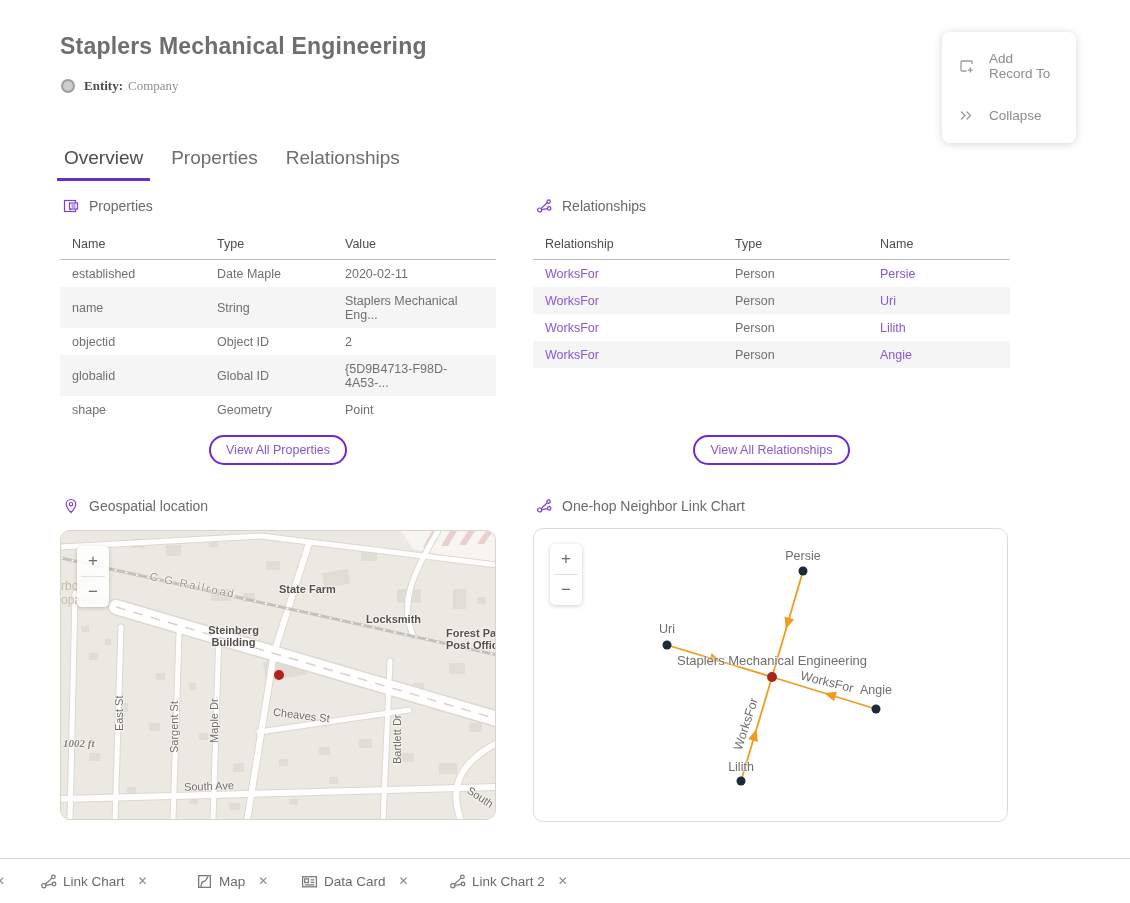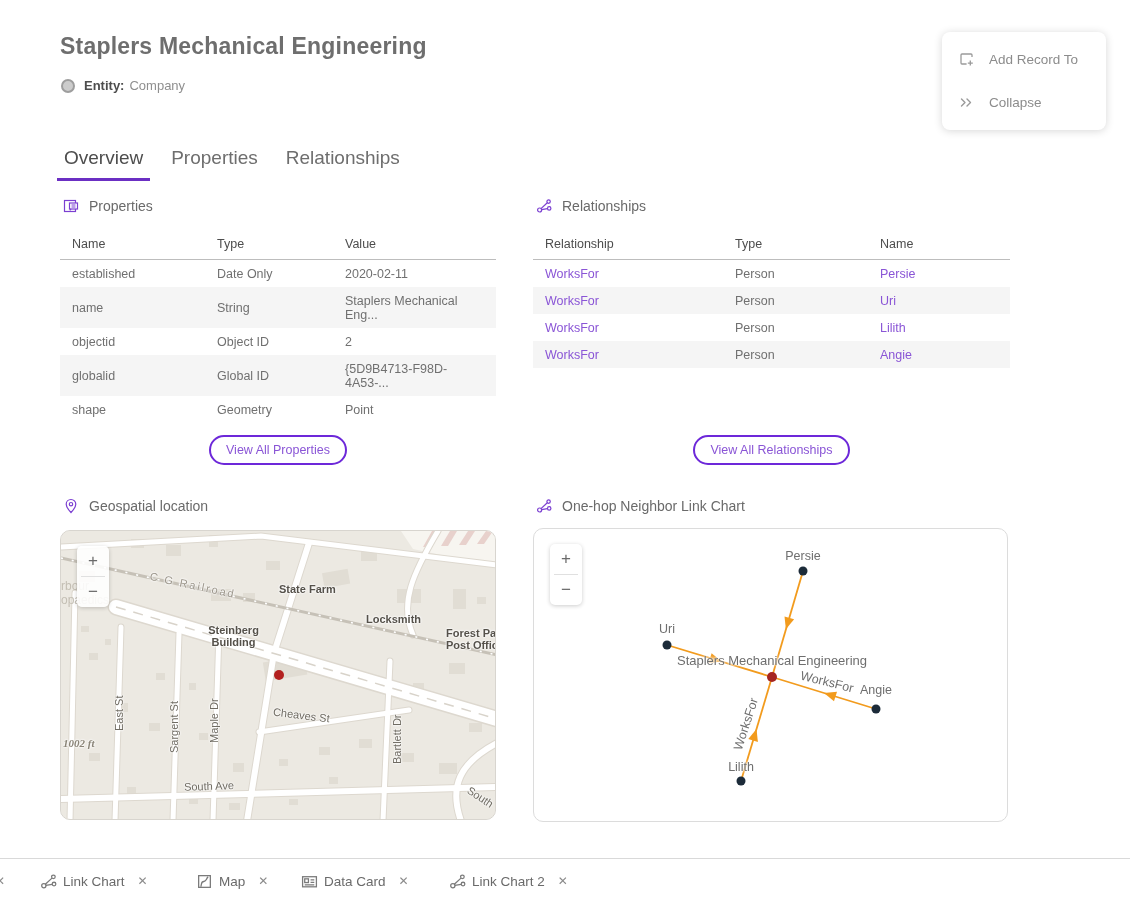--- a/index.html
+++ b/index.html
@@ -5,26 +5,26 @@
   * { box-sizing: border-box; }
   html,body { margin:0; padding:0; }
   body {
     width:1130px; height:903px; position:relative; overflow:hidden;
     background:#ffffff; font-family:"Liberation Sans", sans-serif;
     -webkit-font-smoothing:antialiased;
   }
   
   .page-title { position:absolute; left:60px; top:33px; margin:0;
     font-size:23px; font-weight:700; color:#6e6e6e; letter-spacing:.2px; }
-  .entity-row { position:absolute; left:61px; top:78px; display:flex; align-items:center; gap:9px; font-size:13px; }
+  .entity-row { position:absolute; left:61px; top:78px; display:flex; align-items:center; gap:9px; font-size:13px;font-family:Liberation Serif, serif; }
   .entity-dot { width:14px; height:14px; border-radius:50%; background:#cccccc; border:2px solid #9e9e9e; }
   .entity-label { font-weight:700; color:#4d4d4d; }
   .entity-type { color:#8f8f8f; margin-left:-4px; }
   
-  .menu-card { position:absolute; left:942px; top:32px; width:164px; background:#fff;
+  .menu-card { position:absolute; left:942px; top:32px; width:134px; background:#fff;
     border-radius:8px; box-shadow:0 1px 8px rgba(0,0,0,.16); padding:6px 0; z-index:20; }
   .menu-item { display:flex; align-items:center; gap:14px; padding:13px 16px;
     font-size:13.5px; color:#8c8c8c; cursor:pointer; }
   .menu-item svg { flex:0 0 auto; }
   
   .tabs { position:absolute; left:57px; top:141px; display:flex; gap:14px; font-size:19px; color:#6e6e6e; }
   .tab { padding:6px 7px 9px; border-bottom:3px solid transparent; cursor:pointer; }
   .tab.active { color:#4d4d4d; border-color:#6B2FC3; }
   
   .col { position:absolute; top:196px; }
@@ -141,21 +141,21 @@
     <thead>
       <tr>
         <th>Name</th>
         <th>Type</th>
         <th>Value</th>
       </tr>
     </thead>
     <tbody>
       <tr>
         <td>established</td>
-        <td>Date Only</td>
+        <td>Date Maple</td>
         <td>2020-02-11</td>
       </tr>
       <tr class="alt">
         <td>name</td>
         <td>String</td>
         <td>Staplers Mechanical Eng...</td>
       </tr>
       <tr>
         <td>objectid</td>
         <td>Object ID</td>

